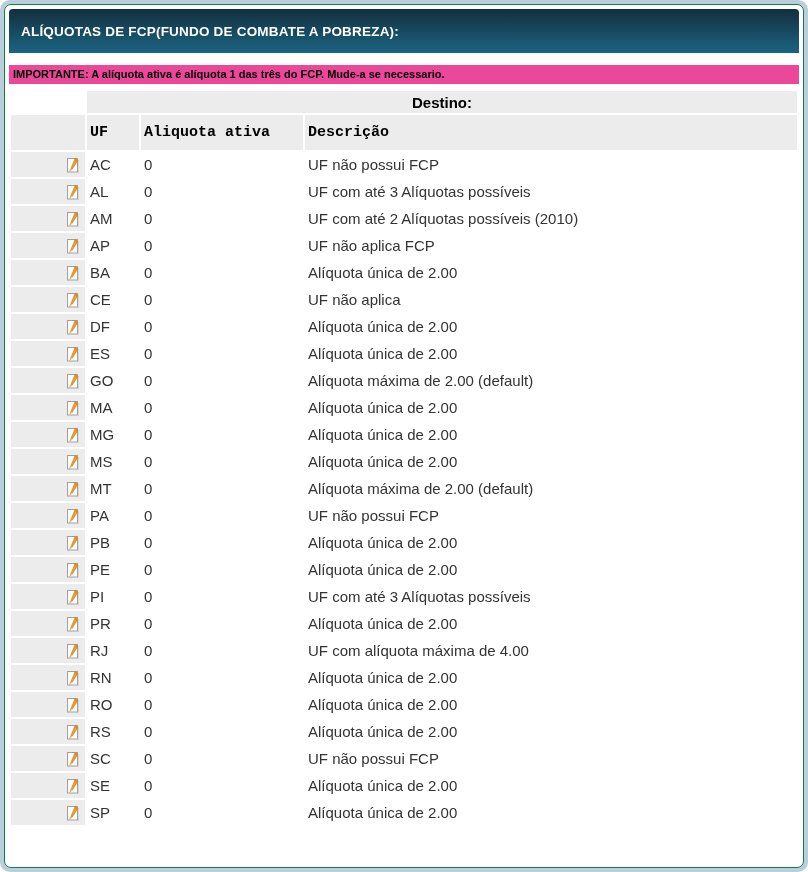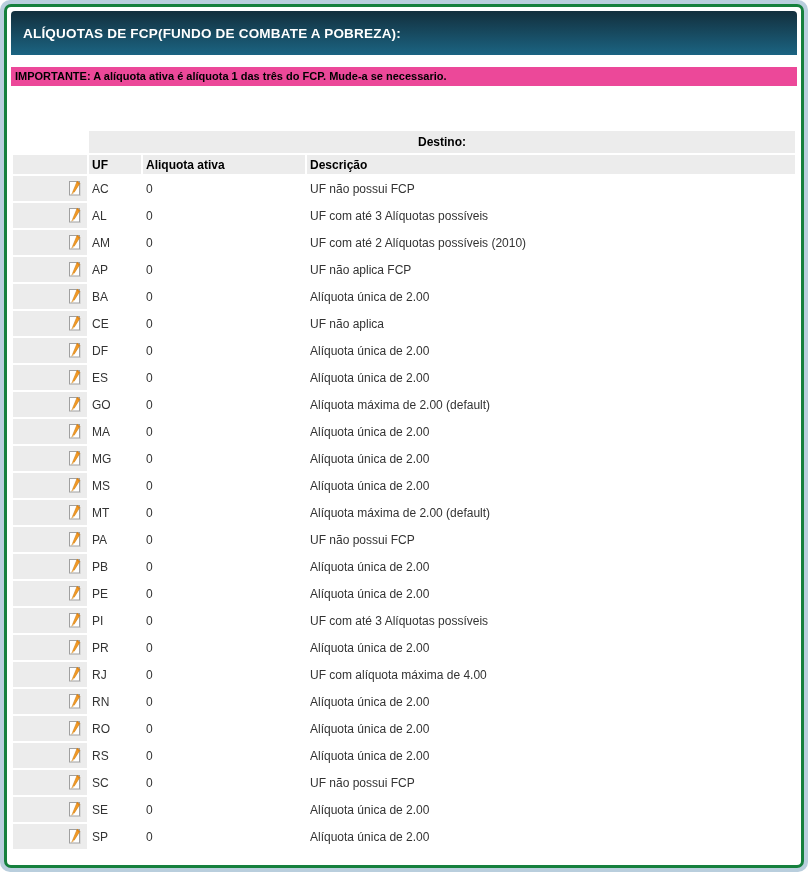--- a/index.html
+++ b/index.html
@@ -6,21 +6,21 @@
   html,body { width:808px; height:872px; background:#ffffff; font-family:"Liberation Sans", sans-serif; }
   .frame {
     width:808px; height:872px;
     background:#b9cedd;
     border-radius:10px;
     padding:4px;
   }
   .card {
     width:100%; height:100%;
     background:#ffffff;
-    border:3px solid #15803d;
+    border:1px solid #15803d;
     border-radius:7px;
     padding:4px;
     overflow:hidden;
   }
   .title-bar {
     height:44px;
     background:linear-gradient(to bottom, #132f3d 0%, #1b6482 100%);
     border-radius:4px 4px 0 0;
     display:flex; align-items:center;
     padding-left:12px;
@@ -33,36 +33,35 @@
   .important-row {
     background:#ec4899;
     font-size:11px; font-weight:bold; color:#000;
     padding:3px 4px;
     line-height:13px;
   }
   table.fcp {
     width:100%;
     border-collapse:separate;
     border-spacing:2px;
-    font-size:12px;
+    font-size:15px;
     color:#333;
     table-layout:fixed;
-    margin-top:38px;
   }
   col.c-icon { width:74px; }
   col.c-uf   { width:52px; }
   col.c-aliq { width:162px; }
   td { height:25px; vertical-align:middle; overflow:hidden; white-space:nowrap; }
   td.gray { background:#ececec; }
   td.white { background:#ffffff; }
   td.bold { font-weight:bold; color:#000; }
   td.center { text-align:center; }
   td.pad { padding-left:3px; }
   td.destino-header { height:22px; }
-  td.col-header { height:19px; }
+  td.col-header { height:35px;font-family:Liberation Mono, monospace; }
   td.icon-cell { text-align:right; padding-right:4px; }
   .edit-btn {
     display:inline-block;
     width:15px; height:17px;
     background:none; border:none; cursor:pointer;
     vertical-align:middle;
     padding:0;
   }
   .edit-btn svg { display:block; }
 </style>

